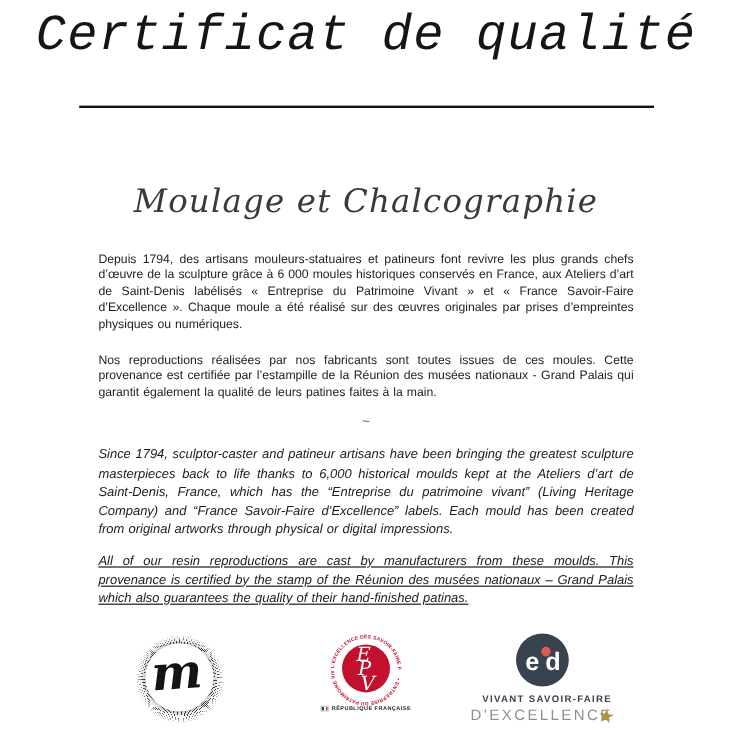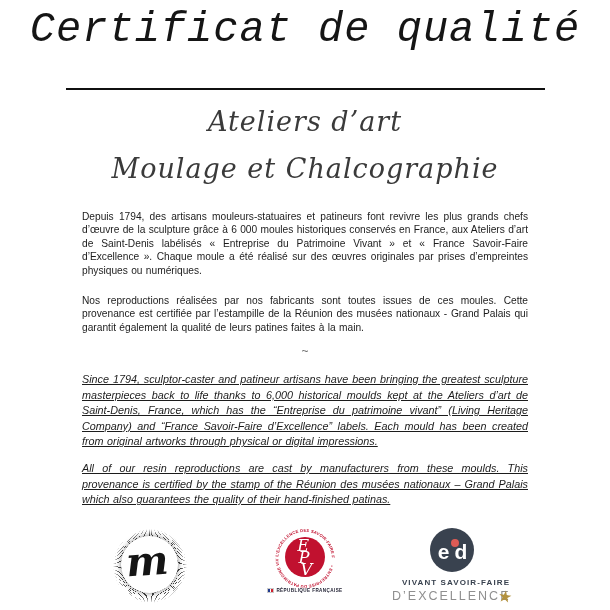--- a/index.html
+++ b/index.html
@@ -50,21 +50,21 @@
     color: #1c1c1c;
     word-spacing: 0.5px;
   }
   .para-fr1 { top: 210px; }
   .para-fr2 { top: 294px; }
   .tilde-sep {
     position: absolute; top: 344px; left: 0; width: 610px;
     text-align: center; color: #6f6f6f; font-size: 12px;
   }
   .para-en { font-style: italic; font-size: 10.8px; line-height: 15.6px; }
-  .para-en1 { top: 372px; text-decoration: underline; }
+  .para-en1 { top: 372px; }
   .para-en2 { top: 461px; text-decoration: underline; }
 
   
   .logos { position: absolute; left: 0; top: 520px; width: 610px; height: 90px; }
 
   
   .rmn-logo { position: absolute; left: 112px; top: 8px; width: 76px; height: 76px; }
   .rmn-rays {
     position: absolute; inset: 0; border-radius: 50%;
     background: repeating-conic-gradient(rgba(35,35,35,0.85) 0deg 0.5deg, rgba(255,255,255,0) 0.5deg 2.3deg);
@@ -133,21 +133,20 @@
   }
 </style>
 </head>
 <body>
 
 <div class="page">
 
   <div class="cert-title">Certificat de qualité</div>
   <div class="title-rule"></div>
 
-  <div class="subtitle subtitle-1">Ateliers d’art</div>
   <div class="subtitle subtitle-2">Moulage et Chalcographie</div>
 
   <div class="para para-fr1">Depuis 1794, des artisans mouleurs-statuaires et patineurs font revivre les plus grands chefs d’œuvre de la sculpture grâce à 6 000 moules historiques conservés en France, aux Ateliers d’art de Saint-Denis labélisés « Entreprise du Patrimoine Vivant » et « France Savoir-Faire d’Excellence ». Chaque moule a été réalisé sur des œuvres originales par prises d’empreintes physiques ou numériques.</div>
   <div class="para para-fr2">Nos reproductions réalisées par nos fabricants sont toutes issues de ces moules. Cette provenance est certifiée par l’estampille de la Réunion des musées nationaux - Grand Palais qui garantit également la qualité de leurs patines faites à la main.</div>
 
   <div class="tilde-sep">~</div>
 
   <div class="para para-en para-en1">Since 1794, sculptor-caster and patineur artisans have been bringing the greatest sculpture masterpieces back to life thanks to 6,000 historical moulds kept at the Ateliers d’art de Saint-Denis, France, which has the “Entreprise du patrimoine vivant” (Living Heritage Company) and “France Savoir-Faire d’Excellence” labels. Each mould has been created from original artworks through physical or digital impressions.</div>
   <div class="para para-en para-en2">All of our resin reproductions are cast by manufacturers from these moulds. This provenance is certified by the stamp of the Réunion des musées nationaux – Grand Palais which also guarantees the quality of their hand-finished patinas.</div>
 

